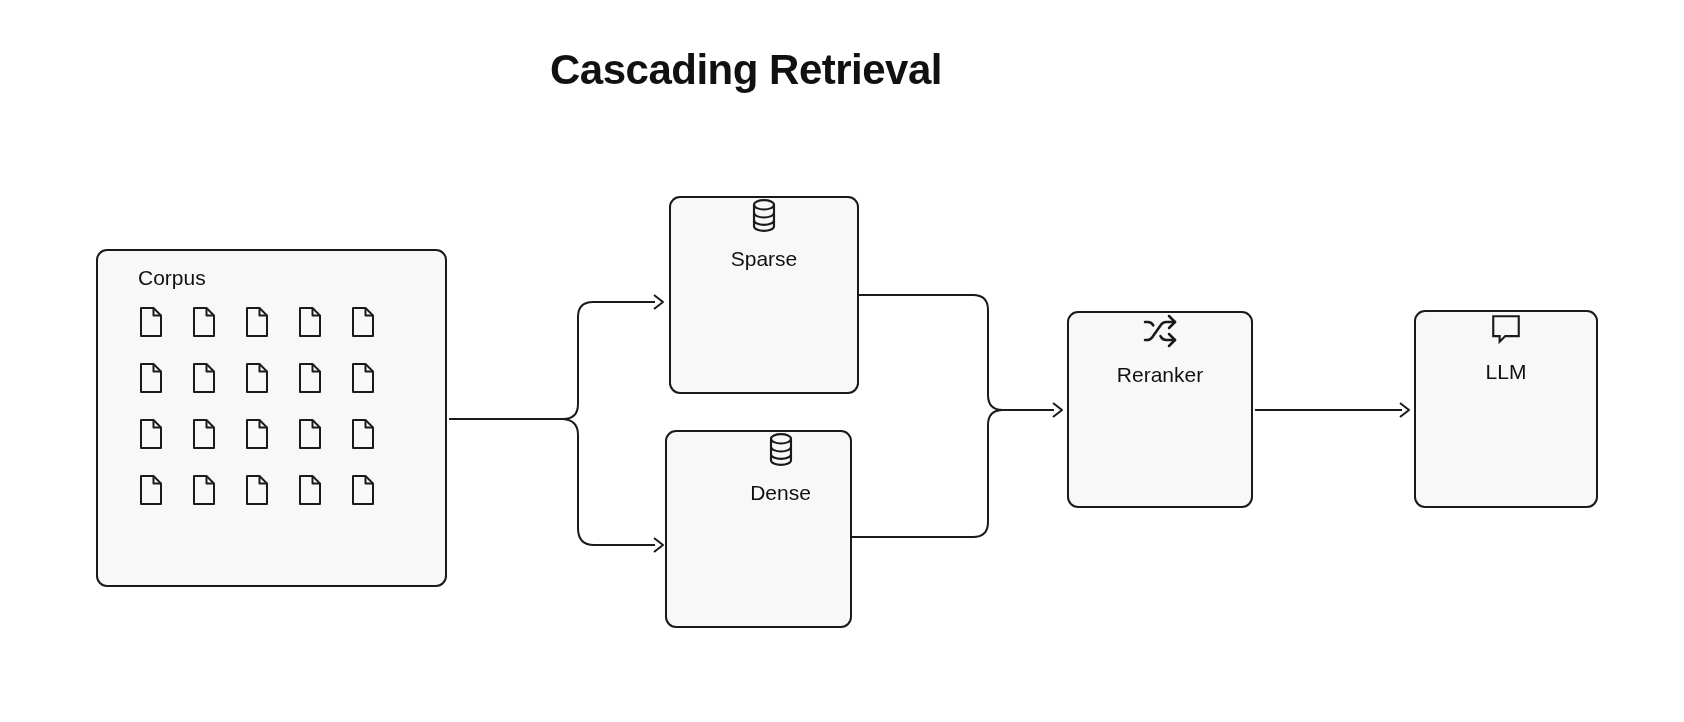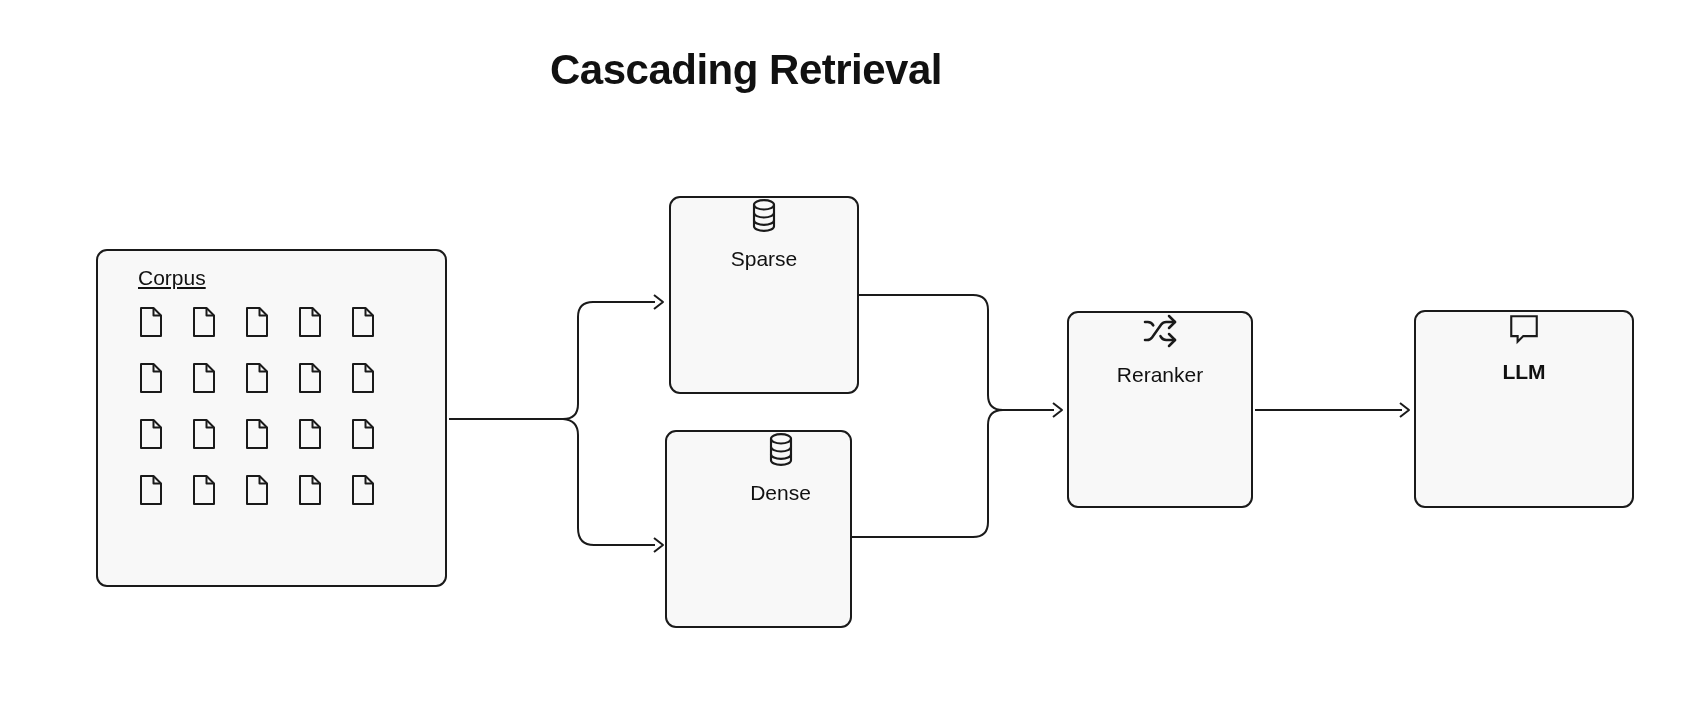--- a/index.html
+++ b/index.html
@@ -61,21 +61,20 @@
     font-size:21px;
     color:var(--text);
     line-height:1;
   }
   .corpus-label{
     position:absolute;
     left:40px;
     top:15px;
     font-size:21px;
     color:var(--text);
-    text-decoration:underline;
   }
   .doc-grid{
     position:absolute;
     left:40px;
     top:55px;
     display:grid;
     grid-template-columns:repeat(5,26px);
     column-gap:27px;
     row-gap:24px;
   }
@@ -235,20 +234,20 @@
     <svg class="ic shuffle" width="40" height="36" viewBox="0 0 24 24">
       <path d="M2 18h1.4c1.3 0 2.5-.6 3.3-1.7l6.1-8.6c.8-1.1 2-1.7 3.3-1.7H22"></path>
       <path d="m18 2 4 4-4 4"></path>
       <path d="M2 6h1.9c1.5 0 2.9.9 3.6 2.2"></path>
       <path d="M22 18h-5.9c-1.3 0-2.6-.7-3.3-1.8l-.5-.8"></path>
       <path d="m18 14 4 4-4 4"></path>
     </svg>
     <div class="nlabel">Reranker</div>
   </div>
 
-  <div class="node std" style="left:1402px;top:310px;width:220px;height:198px;font-weight:bold;">
+  <div class="node std" style="left:1402px;top:310px;width:184px;height:198px;">
     <svg class="ic chat" width="34" height="34" viewBox="0 0 24 24">
       <path d="M3 3 H21 V17 H11.5 L7.5 21 V17 H3 Z"></path>
     </svg>
     <div class="nlabel">LLM</div>
   </div>
 
 </div>
 
 </body></html>

